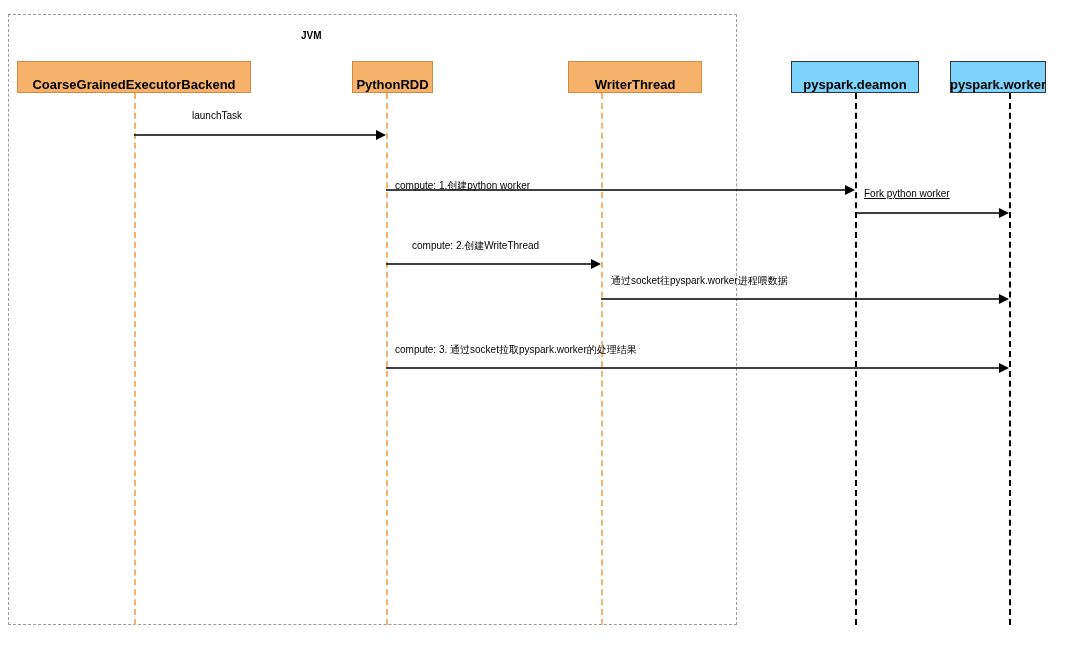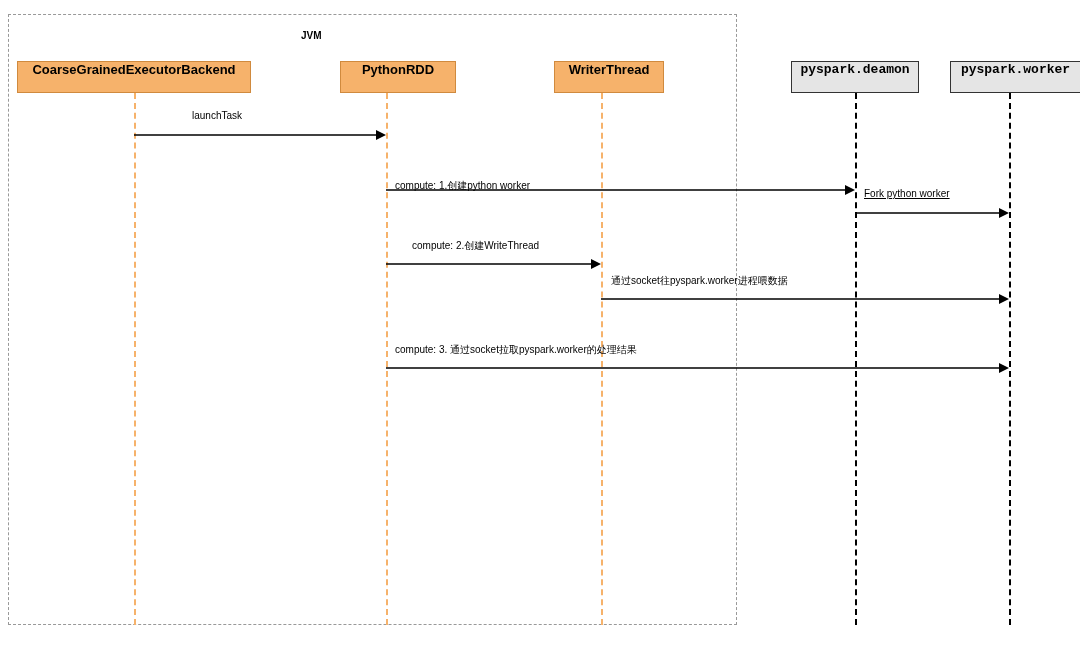--- a/index.html
+++ b/index.html
@@ -22,34 +22,33 @@
     position: absolute;
     font-weight: 700;
     font-size: 10px;
   }
   .participant {
     position: absolute;
     top: 61px;
     height: 32px;
     border: 1px solid #333;
     display: flex;
-    align-items: flex-start;
+    align-items: flex-end;
     justify-content: center;
     font-weight: 700;
     font-size: 13px;
     white-space: nowrap;
     padding: 0 6px;
   }
   .participant.filled {
     background: #f6b26b;
     border-color: #d08a3e;
   }
   .participant.plain {
-    background: #e5e5e5;
-    font-family: Liberation Mono, monospace;
+    background: #7dd3fc;
   }
   .lifeline {
     position: absolute;
     top: 93px;
     width: 0;
     height: 532px;
     border-left: 2px dashed #000;
   }
   .lifeline.orange { border-left-color: #f6b26b; }
   .msg-label {
@@ -64,30 +63,30 @@
 </style>
 </head>
 <body>
 
 <div class="jvm-box" style="left:8px; top:14px; width:729px; height:611px;"></div>
 <div class="jvm-label" style="left:301px; top:30px;">JVM</div>
 
 <div class="participant filled" style="left:17px; width:234px;">
   <span>CoarseGrainedExecutorBackend</span>
 </div>
-<div class="participant filled" style="left:340px; width:116px;">
+<div class="participant filled" style="left:352px; width:81px;">
   <span>PythonRDD</span>
 </div>
-<div class="participant filled" style="left:554px; width:110px;">
+<div class="participant filled" style="left:568px; width:134px;">
   <span>WriterThread</span>
 </div>
 <div class="participant plain" style="left:791px; width:128px;">
   <span>pyspark.deamon</span>
 </div>
-<div class="participant plain" style="left:950px; width:131px;">
+<div class="participant plain" style="left:950px; width:96px;">
   <span>pyspark.worker</span>
 </div>
 
 <div class="lifeline orange" style="left:134px;"></div>
 <div class="lifeline orange" style="left:386px;"></div>
 <div class="lifeline orange" style="left:601px;"></div>
 <div class="lifeline" style="left:855px;"></div>
 <div class="lifeline" style="left:1009px;"></div>
 
 <div class="msg-label" style="left:192px; top:110px;">launchTask</div>

